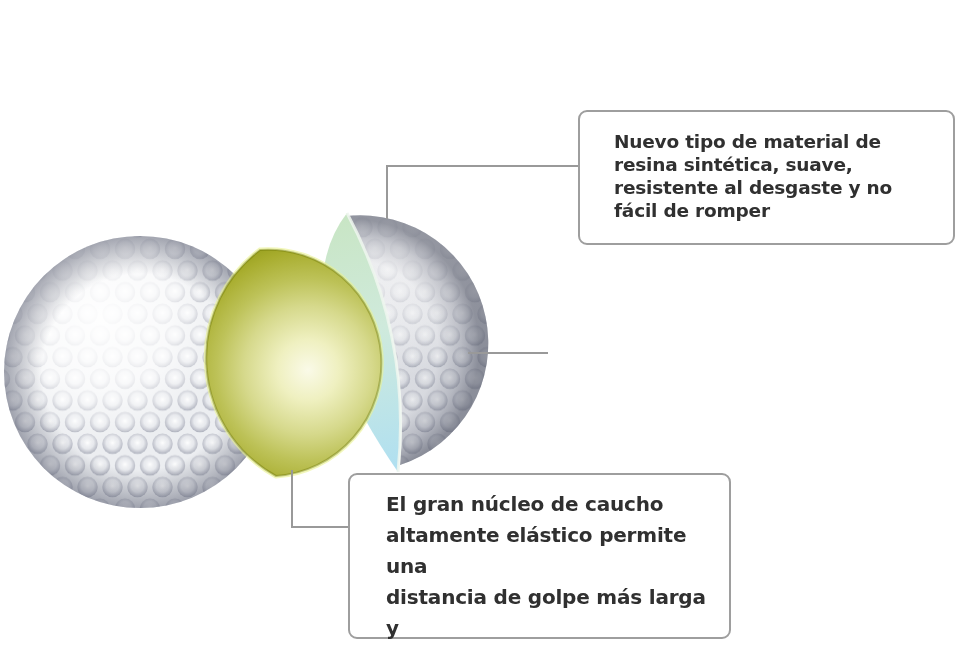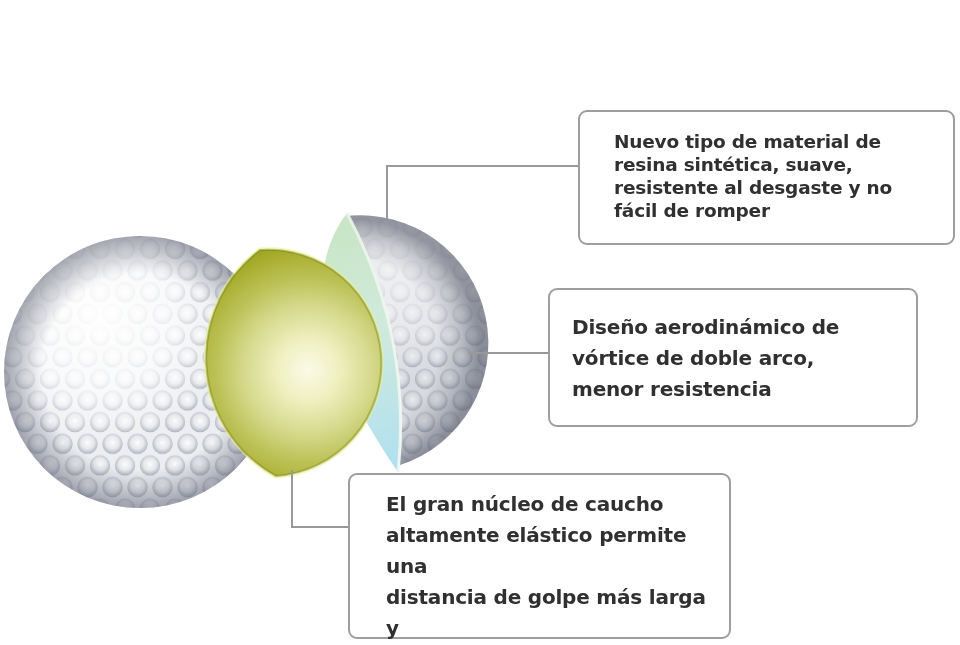--- a/index.html
+++ b/index.html
@@ -127,25 +127,20 @@
     <polyline class="connector" points="292,470 292,527 348,527"></polyline>
   </svg>
 
   <div class="callout callout-cover">
     <p>Nuevo tipo de material de
 resina sintética, suave,
 resistente al desgaste y no
 fácil de romper</p>
   </div>
 
-  <div class="callout callout-aero">
-    <p>Diseño aerodinámico de
-vórtice de doble arco,
-menor resistencia</p>
-  </div>
 
   <div class="callout callout-core">
     <p>El gran núcleo de caucho
 altamente elástico permite una
 distancia de golpe más larga y
 una velocidad de bola más
 rápida</p>
   </div>
 
 </div>

